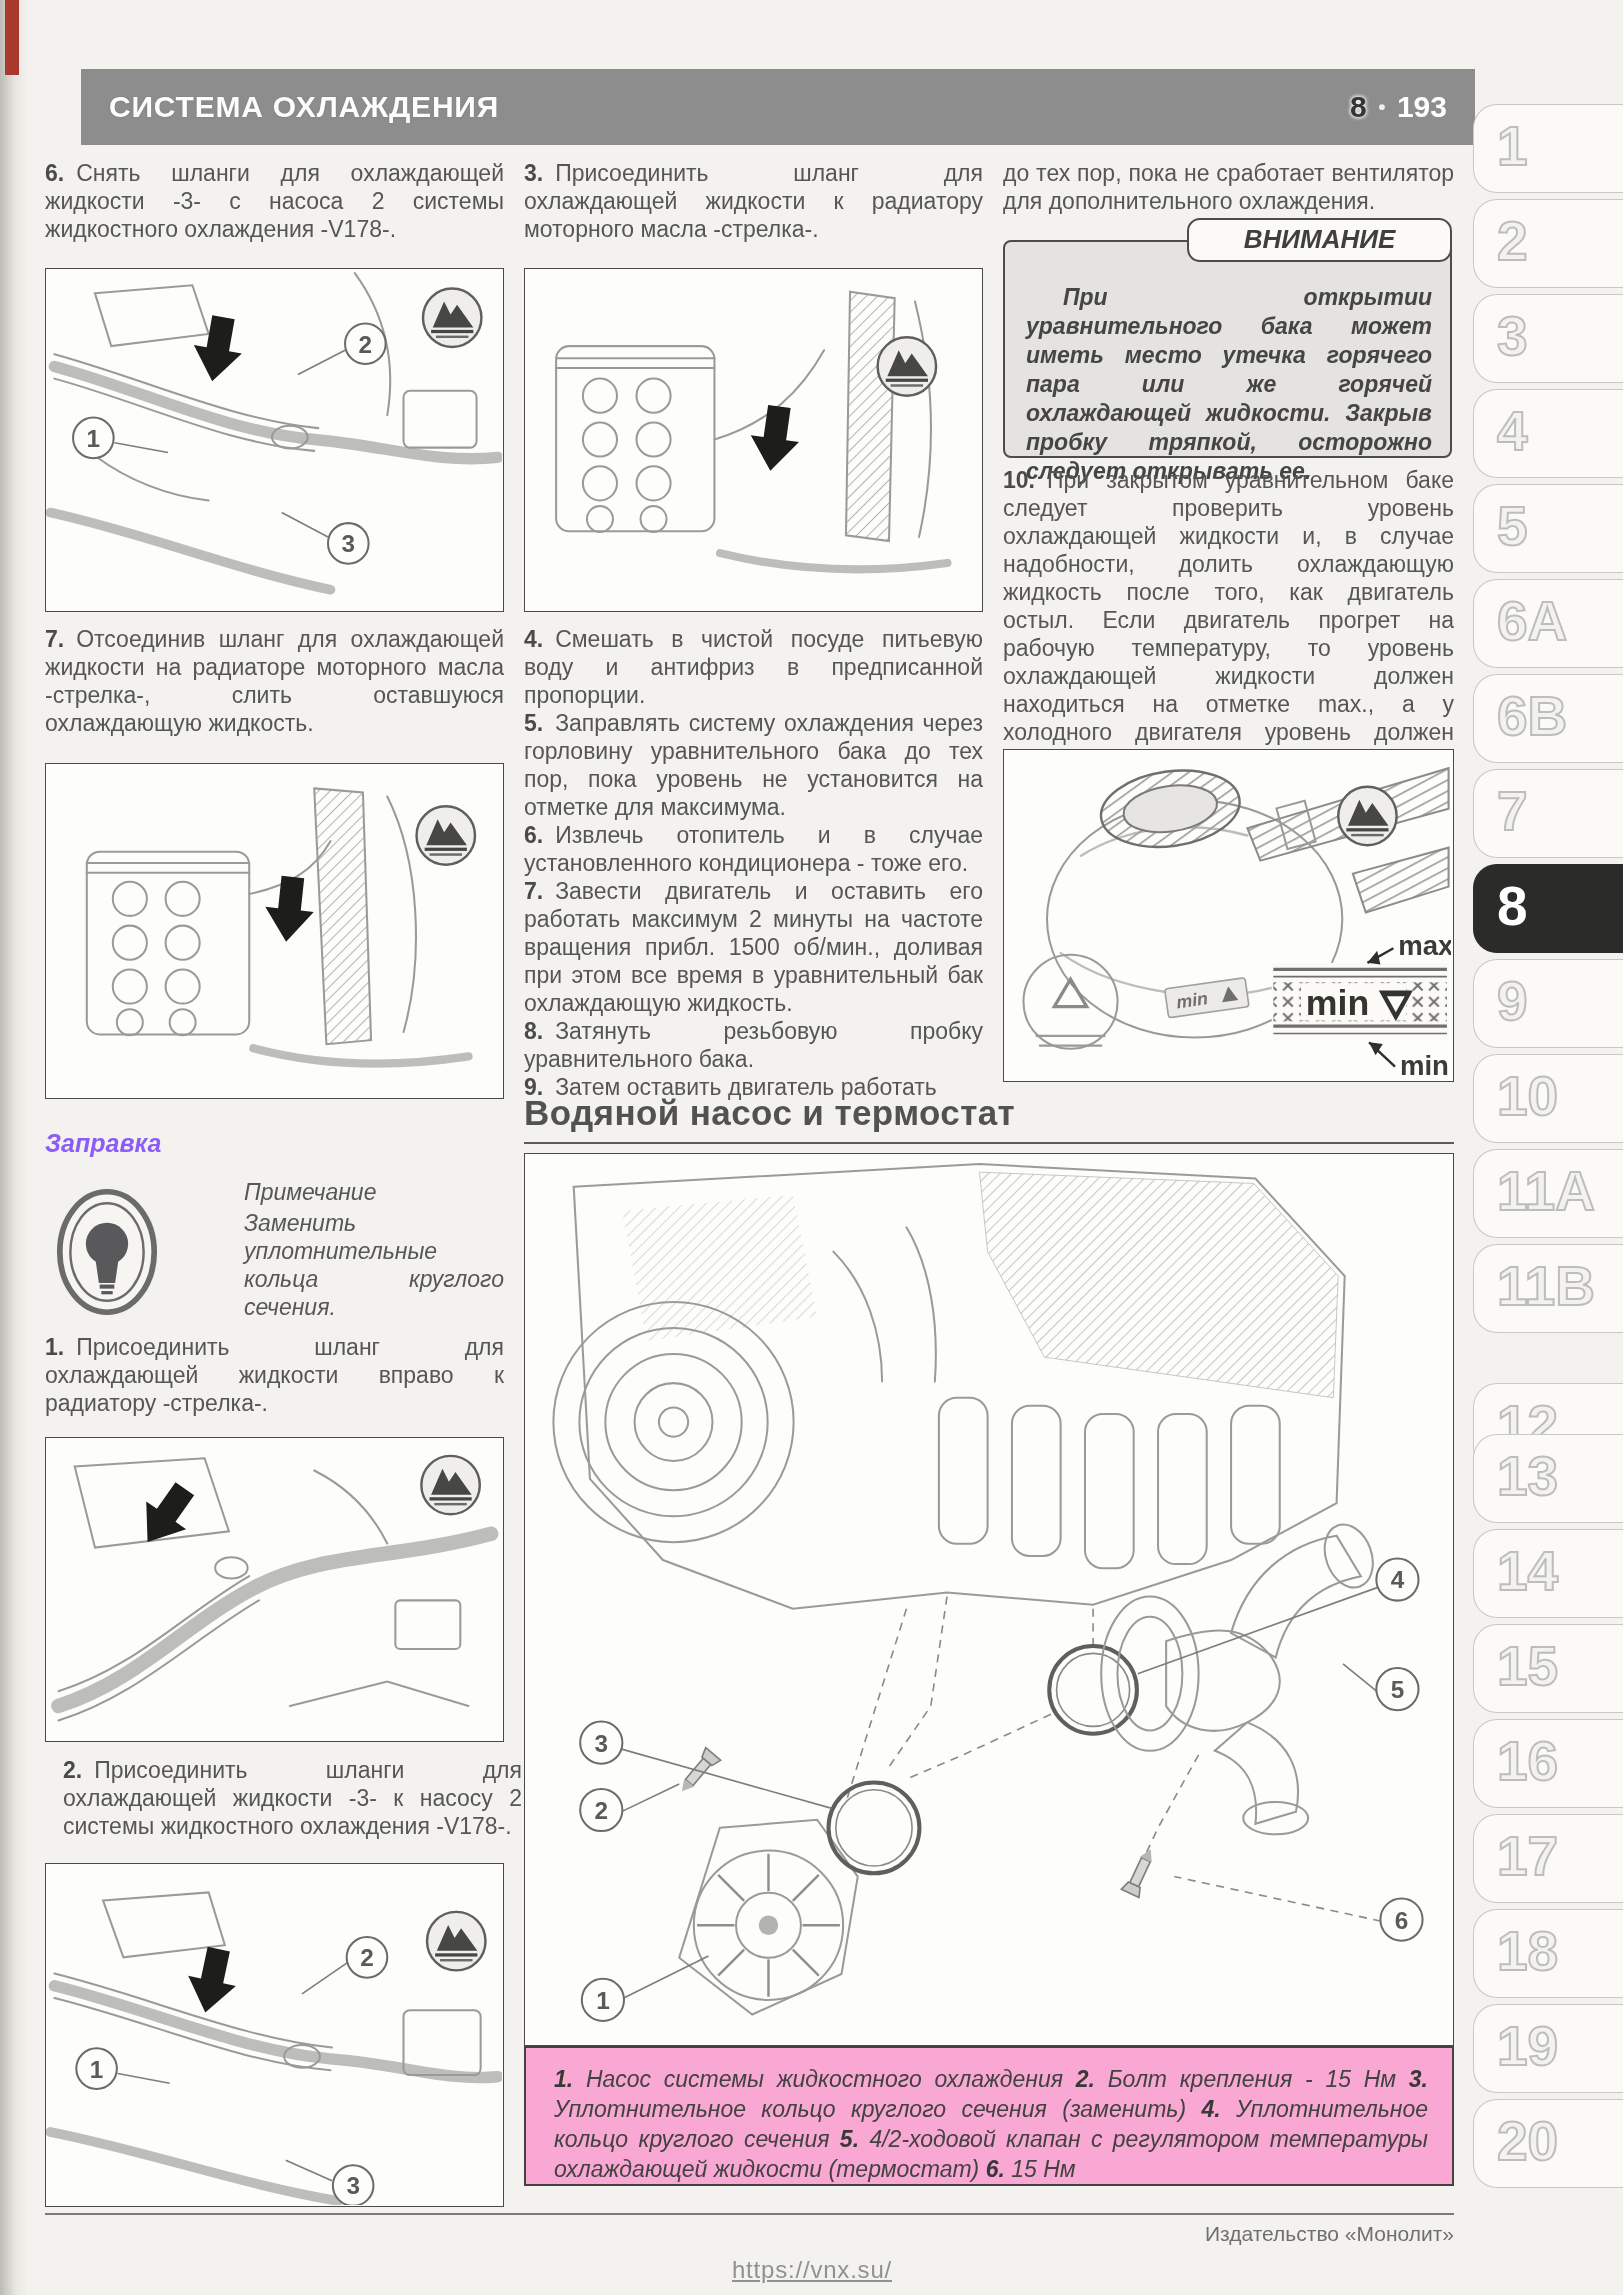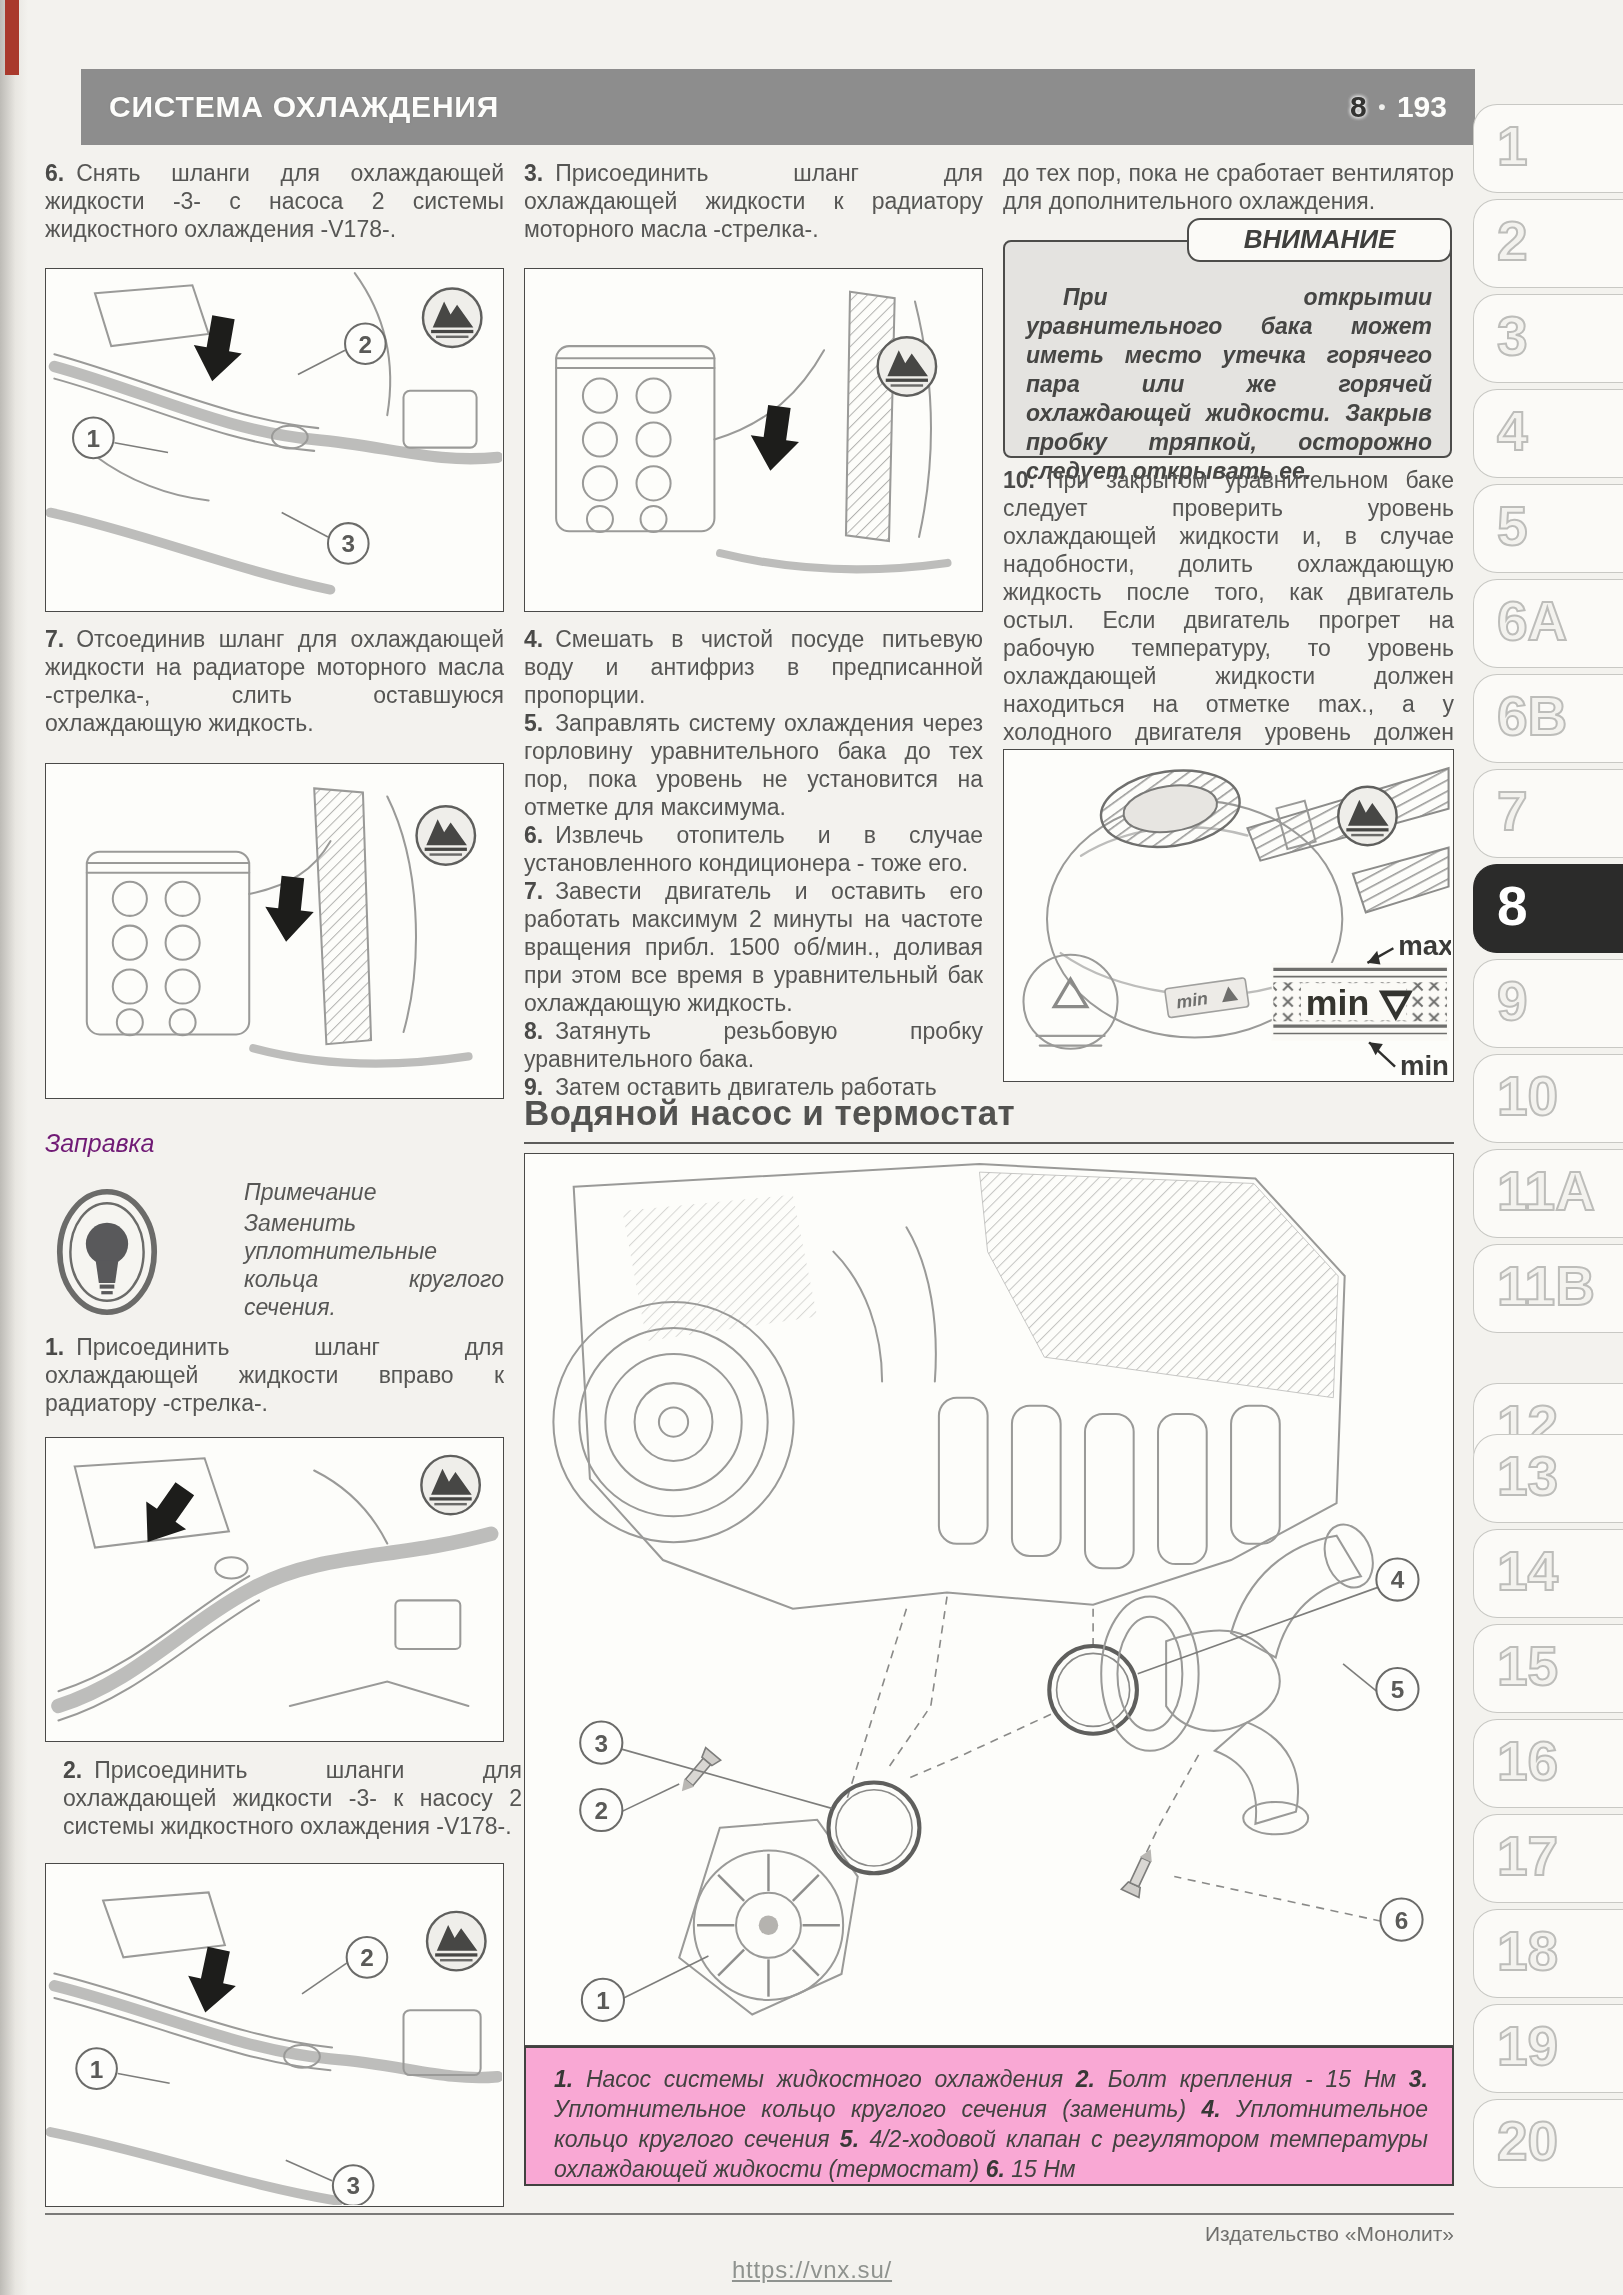--- a/index.html
+++ b/index.html
@@ -22,21 +22,21 @@
   .tab{position:absolute;left:1473px;width:151px;height:89px;background:#fbfaf7;
        border:1.6px solid #c8c8c4;border-right:none;border-radius:24px 0 0 24px;box-sizing:border-box;
        font-size:55px;font-weight:bold;line-height:83px;padding-left:23px;
        color:#f3f2ee;-webkit-text-stroke:2px #bdbdba;}
   .tab.active{background:#2b2b2a;border-color:#2b2b2a;color:#ffffff;-webkit-text-stroke:0;}
 
   
   .col{position:absolute;width:459px;}
   .para{margin:0;font-size:23px;line-height:28px;text-align:justify;color:#565654;}
   .para b{color:#4a4a48;margin-right:12px;}
-  .head-i{font-size:25px;font-weight:normal;font-style:italic;color:#701a75;}
+  .head-i{font-size:25px;font-weight:bold;font-style:italic;color:#8b5cf6;}
   .sect{font-size:35px;font-weight:bold;color:#525250;letter-spacing:0.4px;text-align:right;}
   .rule{position:absolute;height:2.4px;background:#5c5c5a;}
 
   
   .fig{position:absolute;background:#fdfdfa;border:1.6px solid #4a4a48;box-sizing:border-box;}
   .fig svg{display:block;}
   .sk{stroke:#9a9a98;fill:none;stroke-width:2.5;stroke-linecap:round;}
   .sk-light{stroke:#bdbdbb;fill:none;stroke-linecap:round;}
   .dash{stroke:#8a8a88;stroke-width:2;stroke-dasharray:10 8;fill:none;}
   .ld{stroke:#7d7d7b;stroke-width:2;}

